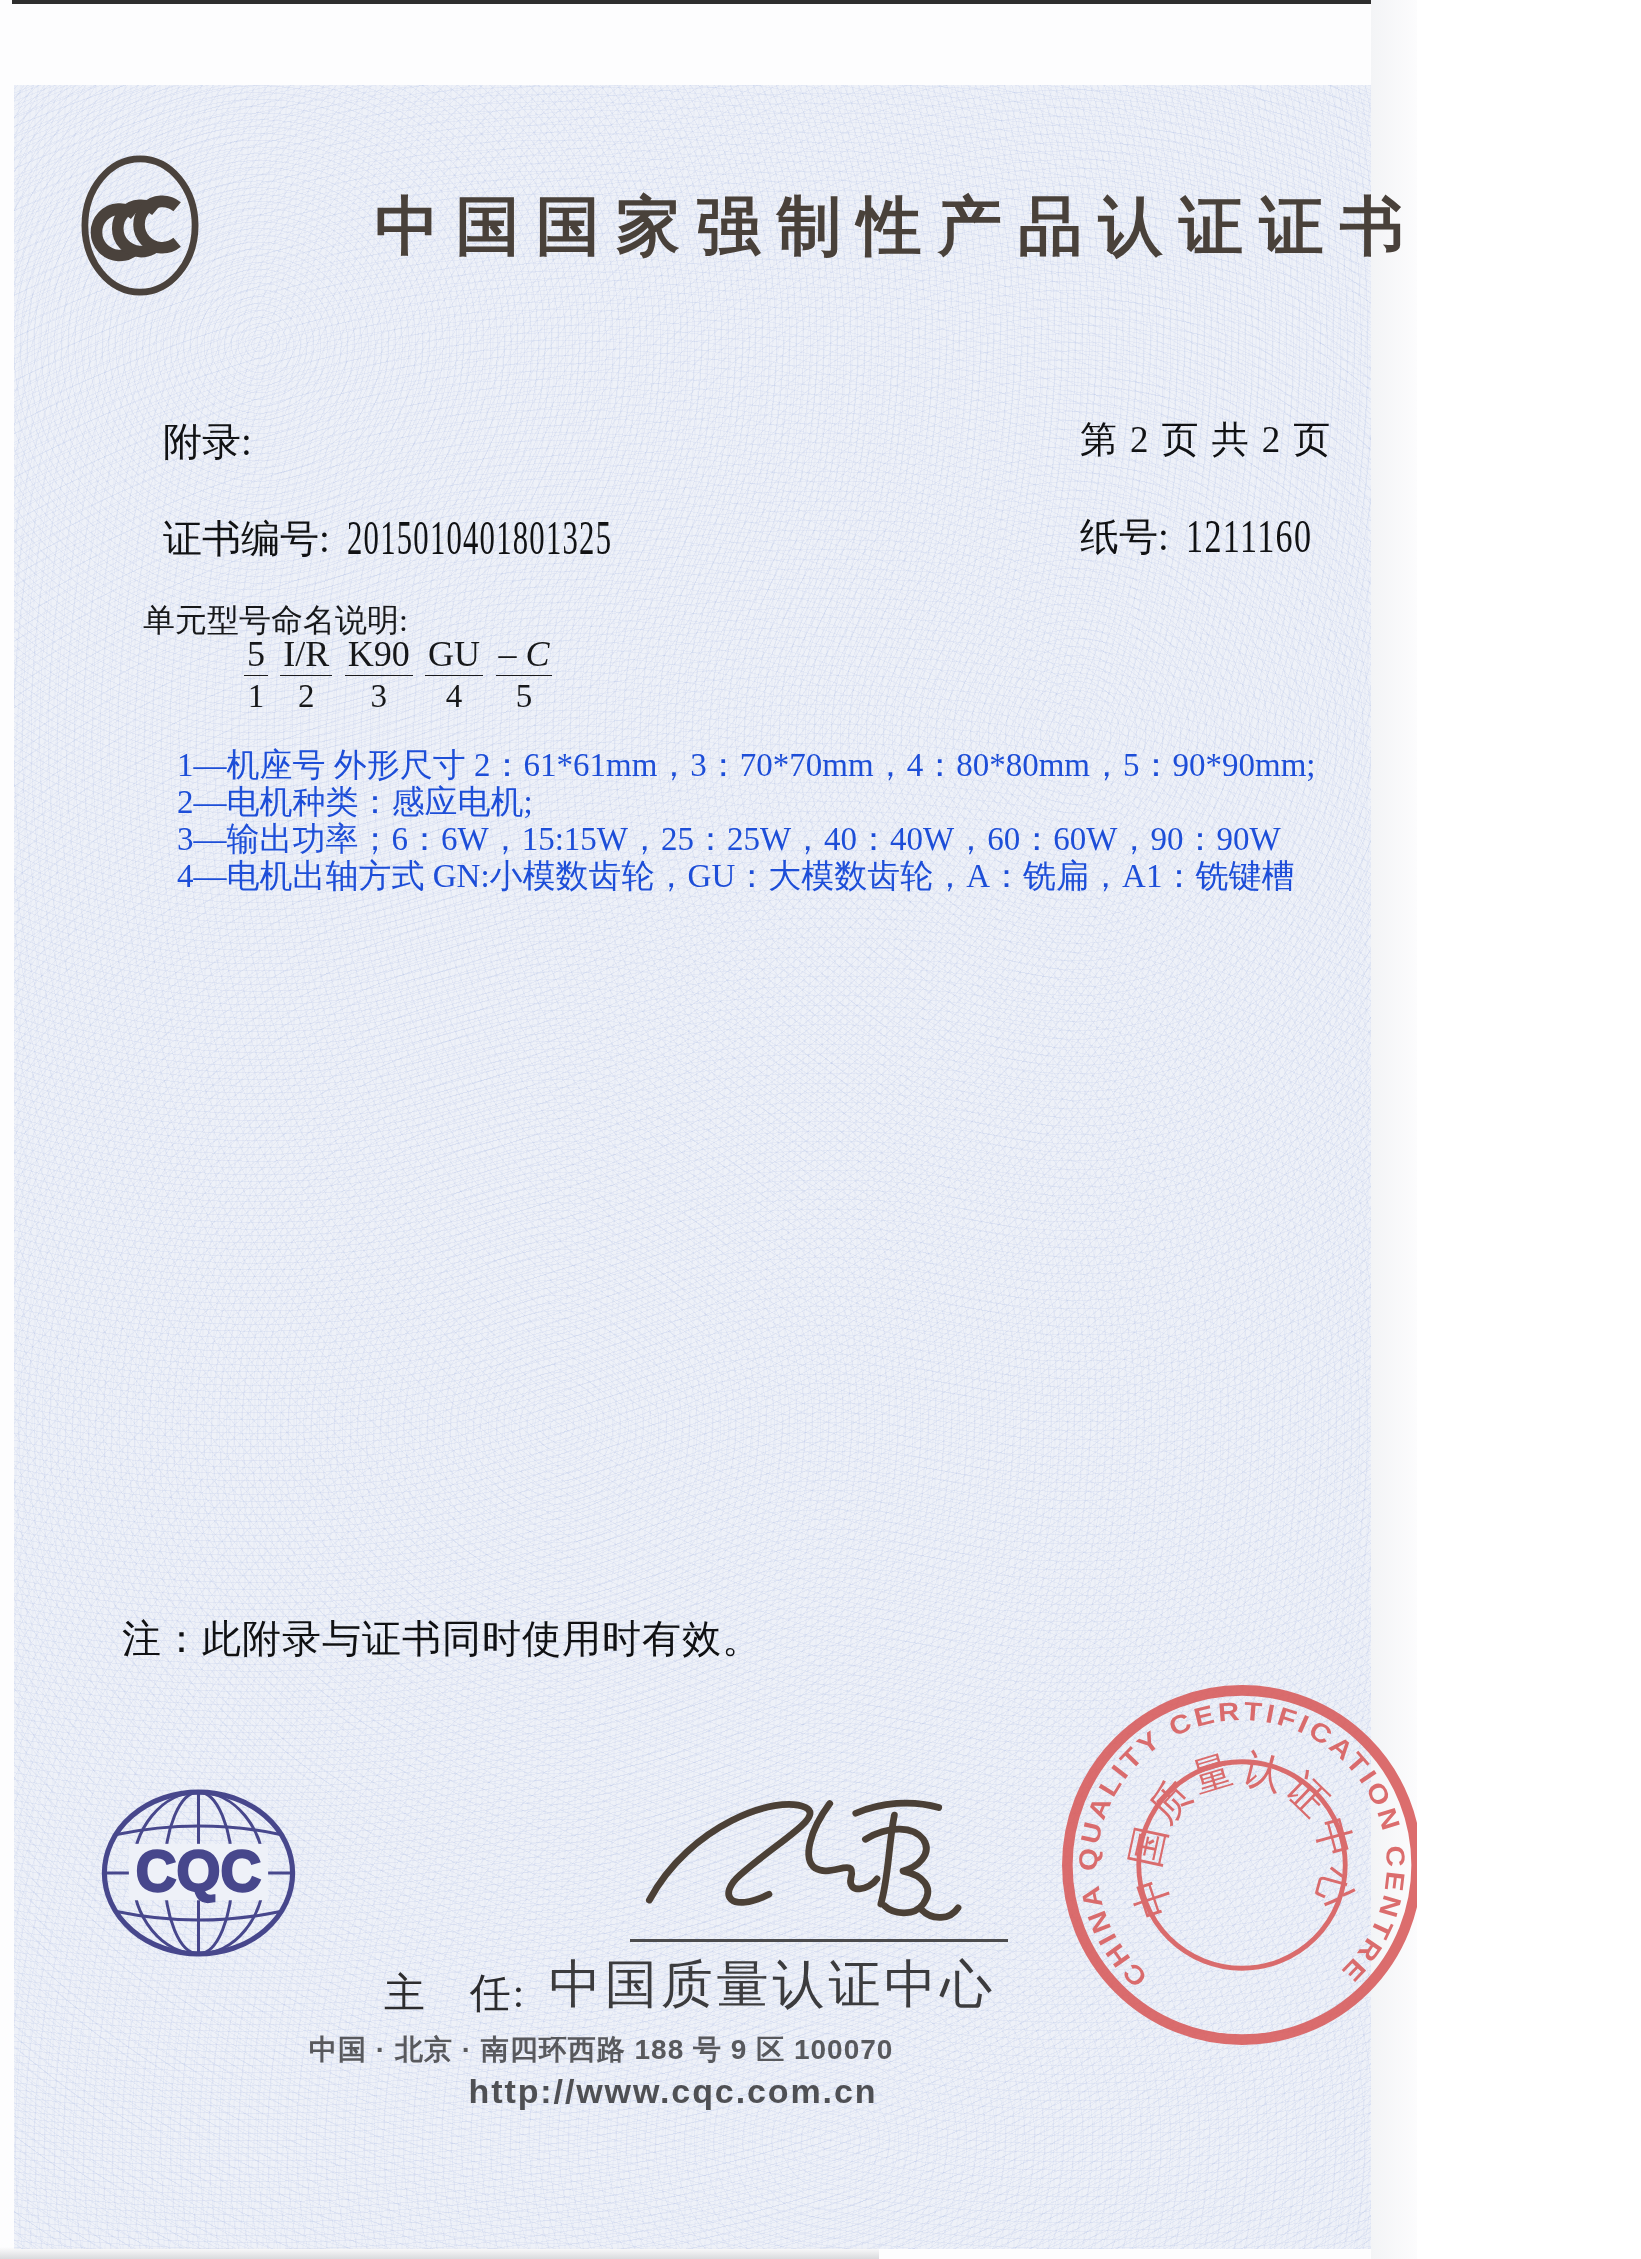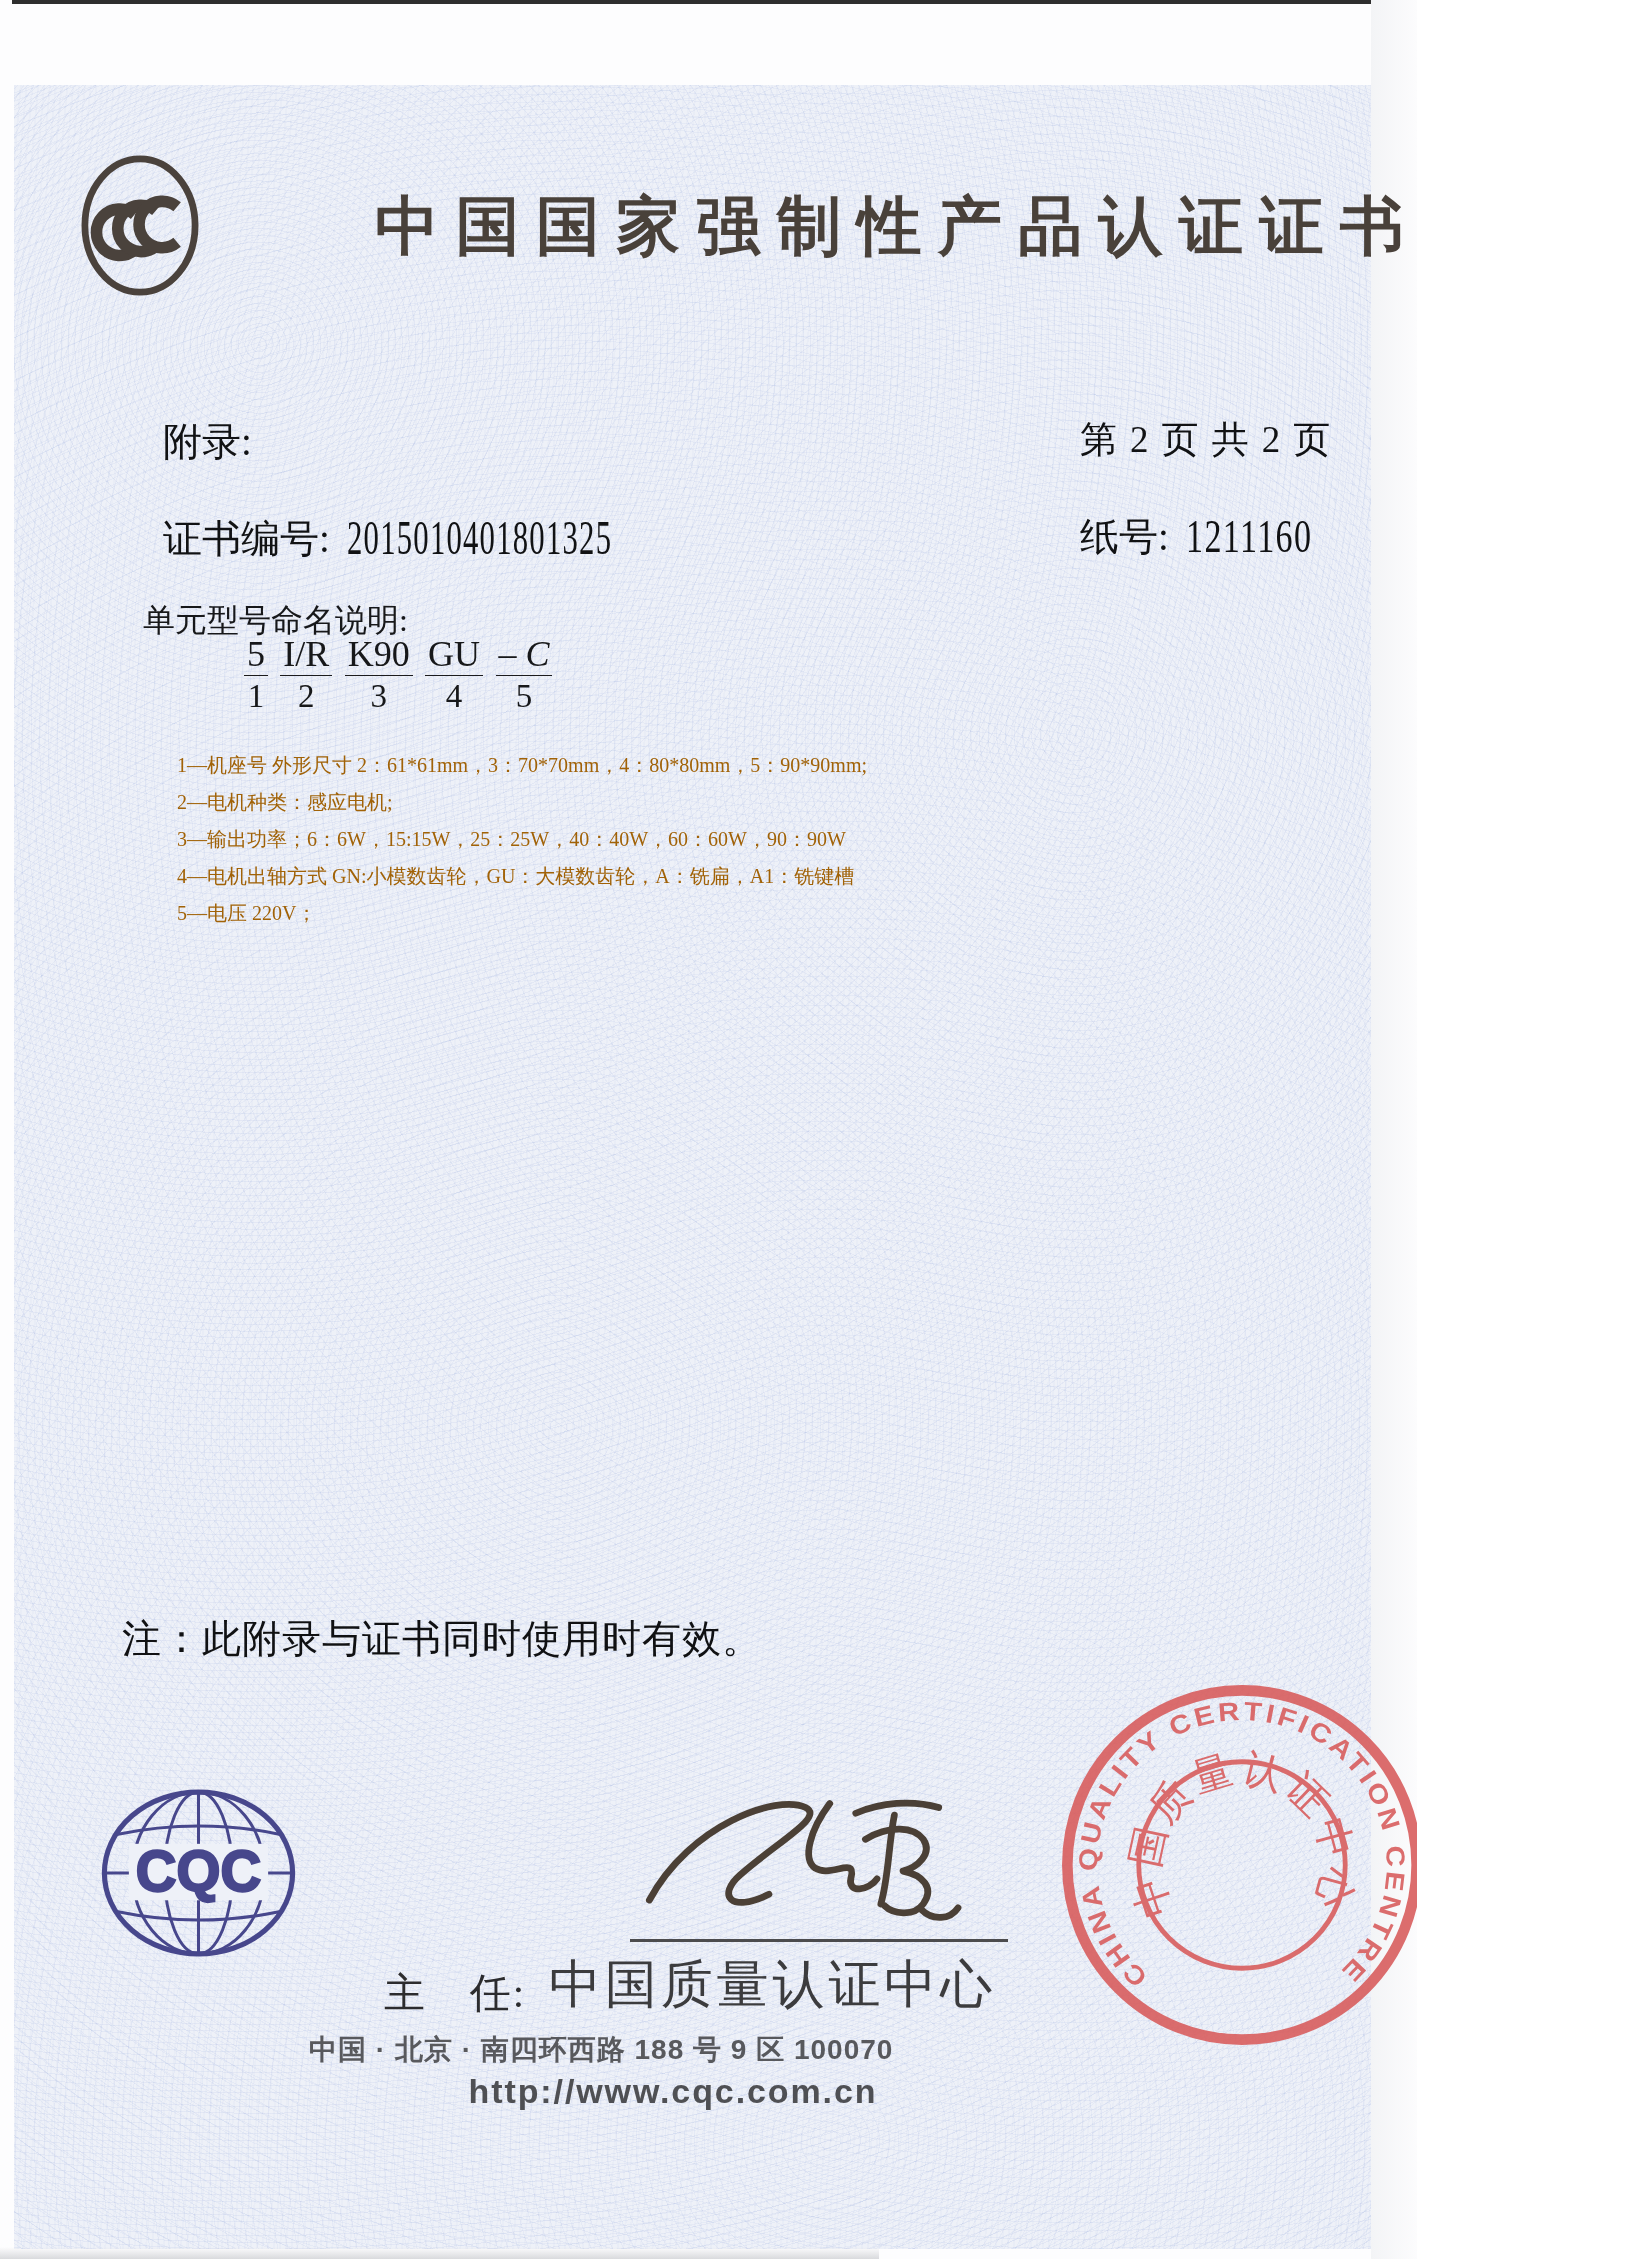--- a/index.html
+++ b/index.html
@@ -49,22 +49,22 @@
   
   .model-heading{left:143px;top:599px;font-size:32px;color:#17181a;}
   .model-code{left:244px;top:635px;display:flex;gap:12.6px;align-items:flex-start;}
   .seg{display:flex;flex-direction:column;align-items:center;}
   .seg-code{
     font-size:36px;line-height:39px;padding:0 2.9px 1px 2.9px;color:#17181a;
     border-bottom:1.9px solid #1b1b1d;white-space:pre;
   }
   .seg:last-child .seg-code{font-style:italic;}
   .seg-num{font-size:33px;line-height:39px;margin-top:1px;color:#17181a;}
-  .model-notes{left:177px;top:747px;width:1255px;font-size:20px;line-height:37px;
-    color:#a16207;white-space:nowrap;}
+  .model-notes{left:177px;top:747px;width:1255px;font-size:33px;line-height:37px;
+    color:#1d4ed8;white-space:nowrap;}
   
   .note-line{left:122px;top:1612px;font-size:39px;color:#101113;letter-spacing:1px;}
   
   .cqc-logo{left:95px;top:1783px;}
   .director{left:384px;top:1966px;font-size:41px;color:#2c2c2e;letter-spacing:1.9px;}
   .signature{left:632px;top:1786px;}
   .sig-line{left:630px;top:1939px;width:378px;height:2.9px;background:#4c4c4e;}
   .org-name{left:541px;top:1950px;width:463px;text-align:center;font-size:52px;
     letter-spacing:3.9px;color:#3c3c3e;white-space:nowrap;}
   .address{left:309px;top:2031px;width:728px;text-align:left;
@@ -124,21 +124,20 @@
       <span class="seg-code">– C</span>
       <span class="seg-num">5</span>
     </div>
   </div>
 
   <div class="abs model-notes">
     <div>1—机座号 外形尺寸 2：61*61mm，3：70*70mm，4：80*80mm，5：90*90mm;</div>
     <div>2—电机种类：感应电机;</div>
     <div>3—输出功率；6：6W，15:15W，25：25W，40：40W，60：60W，90：90W</div>
     <div>4—电机出轴方式 GN:小模数齿轮，GU：大模数齿轮，A：铣扁，A1：铣键槽</div>
-    <div>5—电压 220V；</div>
   </div>
 
   <div class="abs note-line">注：此附录与证书同时使用时有效。</div>
 
   <svg class="abs cqc-logo" width="207" height="180" viewBox="0 0 220 190">
     <ellipse cx="110" cy="95" rx="100" ry="86" fill="none" stroke="#47478c" stroke-width="5.5"></ellipse>
     <ellipse cx="110" cy="95" rx="70" ry="86" fill="none" stroke="#47478c" stroke-width="3.2"></ellipse>
     <ellipse cx="110" cy="95" rx="36" ry="86" fill="none" stroke="#47478c" stroke-width="3.2"></ellipse>
     <line x1="110" y1="9" x2="110" y2="181" stroke="#47478c" stroke-width="3.2"></line>
     <path d="M 23 54 Q 110 36 197 54" fill="none" stroke="#47478c" stroke-width="3.2"></path>

